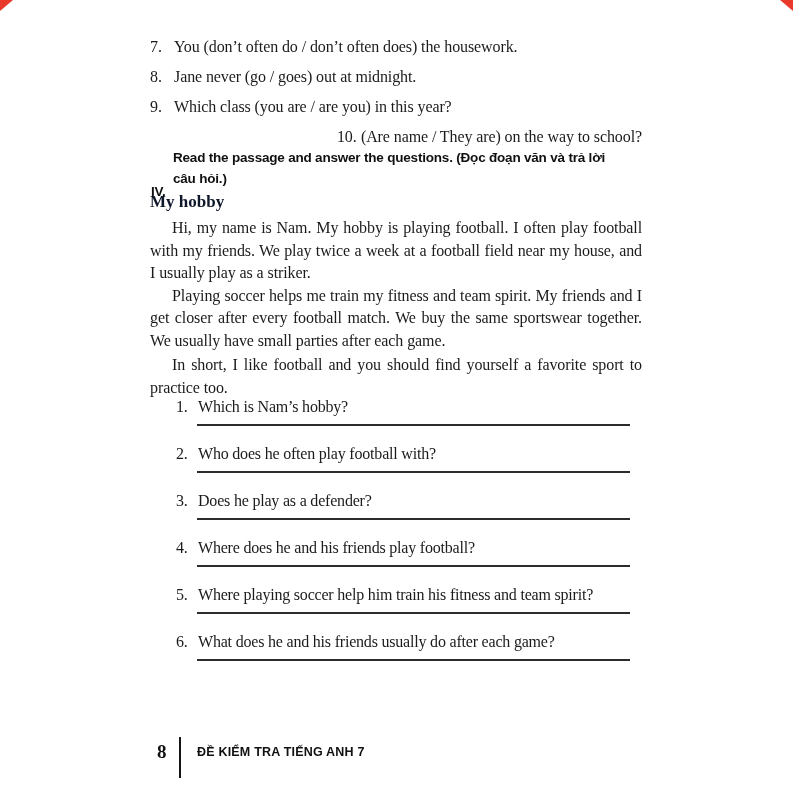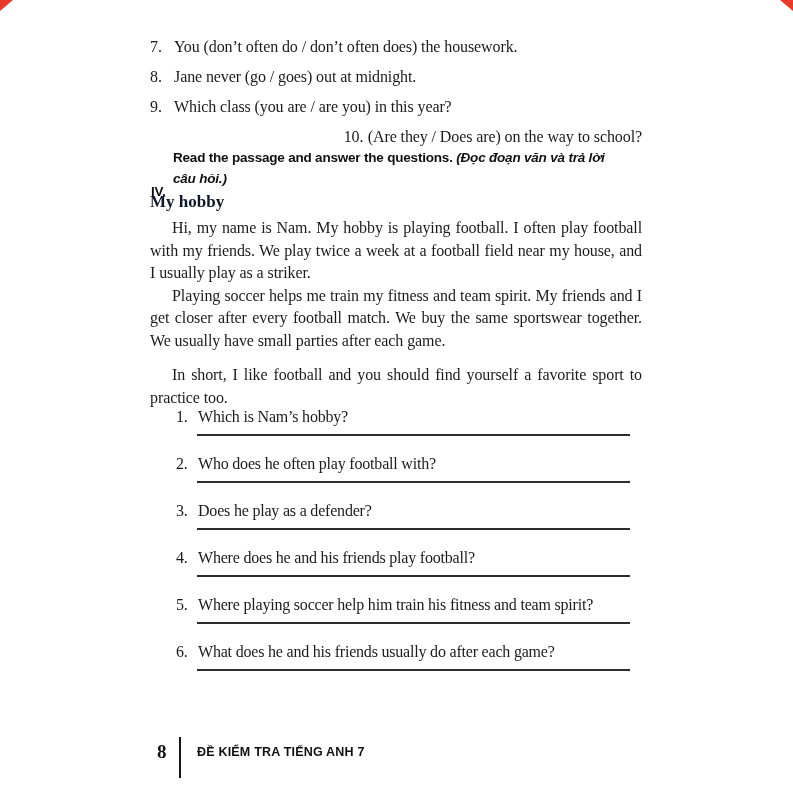--- a/index.html
+++ b/index.html
@@ -41,42 +41,42 @@
     margin: 0;
     padding-left: 23px;
     font-family: "Liberation Sans", sans-serif;
     font-weight: bold;
     font-size: 13.5px;
     line-height: 21px;
     letter-spacing: -0.2px;
     color: #101010;
   }
   .section-heading .numeral { position: absolute; left: 1px; top: 0; margin-top: 34px; }
-  .section-heading .vi { font-style: italic; }
+  .section-heading .vi { }
 
   .passage-title {
     margin: 3px 0 0 0;
     text-align: left;
     font-size: 17px;
     font-weight: bold;
     line-height: 20px;
     color: #0f172a;
   }
 
   .para {
     margin: 0;
     text-align: justify;
     text-indent: 22px;
     font-size: 16px;
     line-height: 22.5px;
     letter-spacing: -0.1px;
   }
   .para-1 { margin-top: 5px; }
   .para-2 { margin-top: 0; }
-  .para-3 { margin-top: 12px; }
+  .para-3 { margin-top: 2px; }
 
   
   .questions { list-style: none; margin: -2px 0 0 0; padding: 0; }
   .questions li { margin-bottom: 18px; }
   .qrow {
     display: flex;
     padding-left: 26px;
     font-size: 16px;
     line-height: 20px;
     letter-spacing: -0.2px;
@@ -137,21 +137,21 @@
       <li>
         <span class="num">8.</span>
         <span>Jane never (go / goes) out at midnight.</span>
       </li>
       <li>
         <span class="num">9.</span>
         <span>Which class (you are / are you) in this year?</span>
       </li>
       <li>
         <span class="num">10.</span>
-        <span>(Are they / Does are) on the way to school?</span>
+        <span>(Are name / They are) on the way to school?</span>
       </li>
     </ol>
 
     <div class="section-heading">
       <span class="numeral">IV.</span>
       <span>Read the passage and answer the questions.</span>
       <span class="vi">(Đọc đoạn văn và trả lời</span>
       <div class="vi">câu hỏi.)</div>
     </div>
 

